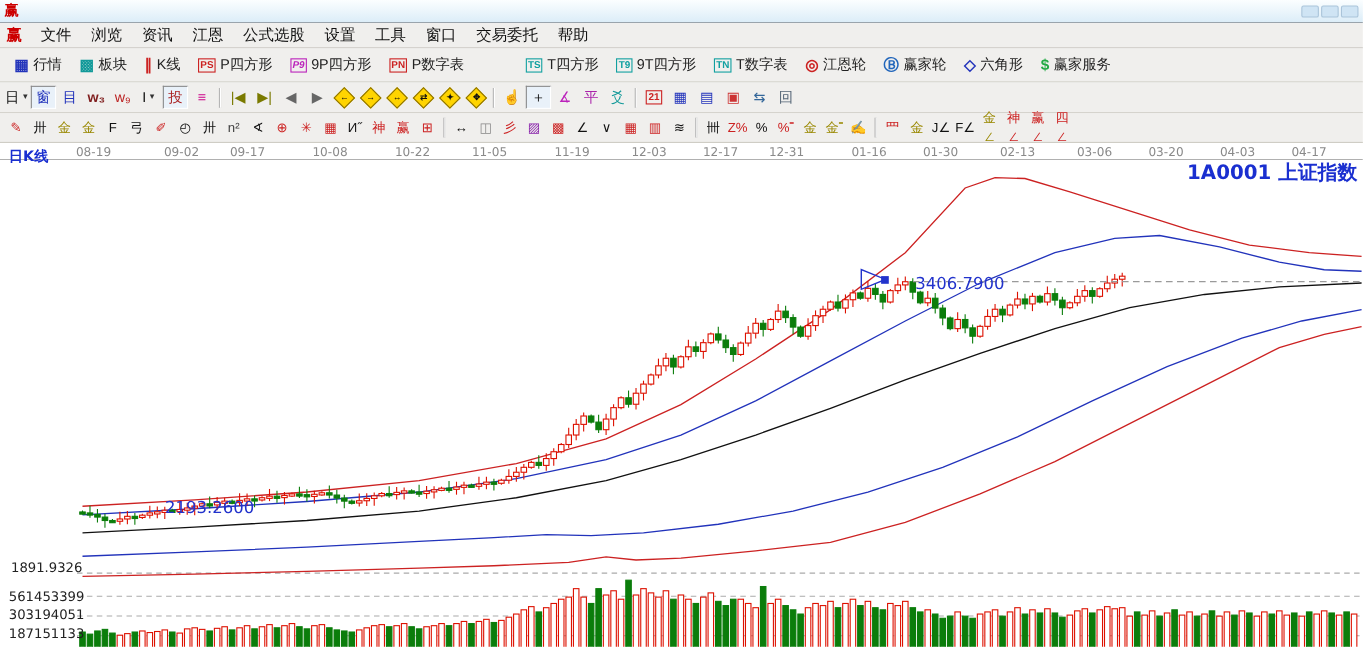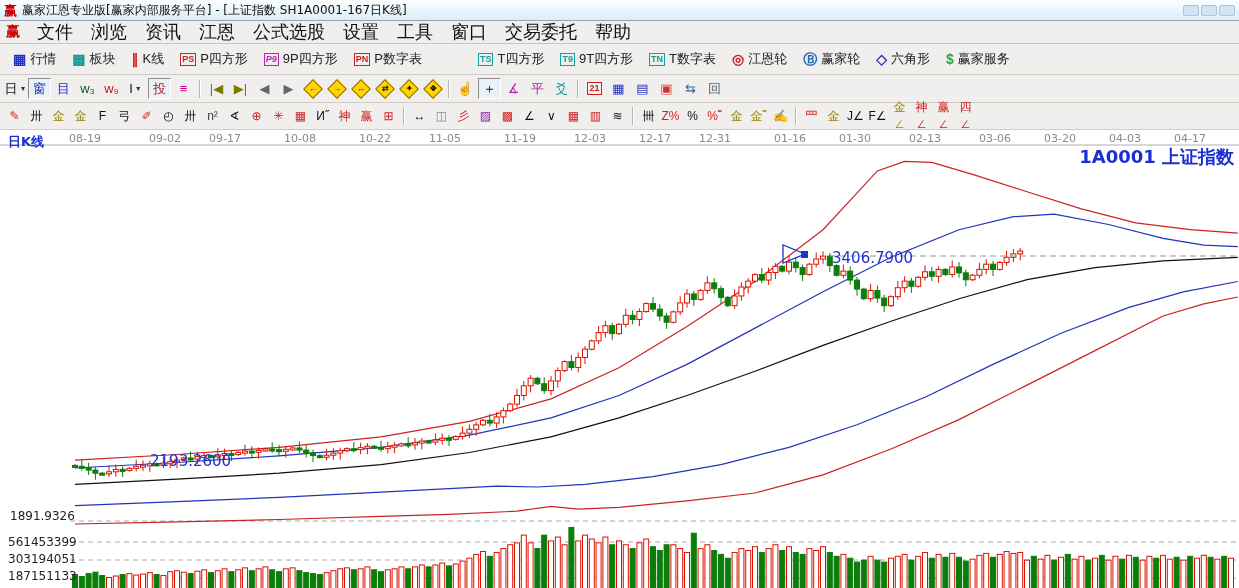--- a/index.html
+++ b/index.html
@@ -8,21 +8,21 @@
   .titlebar{height:20px;display:flex;align-items:center;gap:5px;padding:0 4px;
     background:linear-gradient(#fbfeff,#dcedf8);border-bottom:1px solid #9aa4ac;}
   .applogo{color:#c00;font-weight:bold;font-size:13px;line-height:13px;}
   .title{font-size:12px;color:#111;}
   .winctl{margin-left:auto;display:flex;gap:2px;}
   .winbtn{width:14px;height:9px;background:#cfe4f4;border:1px solid #aac4da;border-radius:2px;}
   
   .menubar{height:22px;display:flex;align-items:center;gap:2px;padding:0 6px;
     background:#f0efed;border-bottom:1px solid #c9c7c0;}
   .menulogo{color:#c00;font-weight:bold;font-size:14px;margin-right:6px;}
-  .menuitem{font-size:18px;color:#111;padding:1px 9px;cursor:default;}
+  .menuitem{font-size:14px;color:#111;padding:1px 9px;cursor:default;}
   
   .toolbar{display:flex;align-items:center;background:#f0efed;border-bottom:1px solid #cfcdc5;}
   .t1{height:30px;padding:0 6px;gap:2px;}
   .t2{height:27px;padding:0 4px;gap:1px;}
   .t3{height:26px;padding:0 4px;gap:1px;}
   .t1item{display:flex;align-items:center;gap:4px;padding:2px 7px;font-size:13px;color:#222;}
   .t1icon{font-size:14px;line-height:14px;font-weight:bold;}
   .boxg{border:1px solid currentColor;font-size:9px;font-weight:bold;padding:0 1px;line-height:11px;}
   .tbtn{width:23px;height:21px;display:flex;align-items:center;justify-content:center;
     background:transparent;border:1px solid transparent;padding:0;font-size:13px;}
@@ -47,21 +47,20 @@
   .symbol{right:5px;top:15px;font-size:18px;font-weight:bold;color:#1a2fd0;}
   .curprice{left:832px;top:119px;font-size:15px;color:#2233cc;}
   .startprice{left:150px;top:322px;font-size:15px;color:#2233cc;}
   .axislbl{font-size:12px;color:#222;}
 </style>
 </head>
 <body>
 
 <div class="titlebar">
   <span class="applogo">赢</span>
-  <span class="title">赢家江恩专业版[赢家内部服务平台] - [上证指数  SH1A0001-167日K线]</span>
   <span class="winctl">
     <span class="winbtn"></span>
     <span class="winbtn"></span>
     <span class="winbtn"></span>
   </span>
 </div>
 
 <div class="menubar">
   <span class="menulogo">赢</span>
   <nav id="menu" style="display:flex;">
@@ -137,21 +136,21 @@
       <span class="" style="color: rgb(17, 17, 17);">日</span>
       <span class="dd">▼</span>
     </button>
     <button class="tbtn active">
       <span class="" style="color: rgb(34, 51, 187);">窗</span>
     </button>
     <button class="tbtn">
       <span class="" style="color: rgb(34, 51, 187);">目</span>
     </button>
     <button class="tbtn">
-      <span class="" style="color: #14532d;">w₃</span>
+      <span class="" style="color: #7f1d1d; font-weight: bold;">w₃</span>
     </button>
     <button class="tbtn">
       <span class="" style="color: rgb(187, 34, 34);">w₉</span>
     </button>
     <button class="tbtn">
       <span class="" style="color: rgb(17, 17, 17);">І</span>
       <span class="dd">▼</span>
     </button>
     <button class="tbtn active">
       <span class="" style="color: rgb(170, 34, 34);">投</span>

